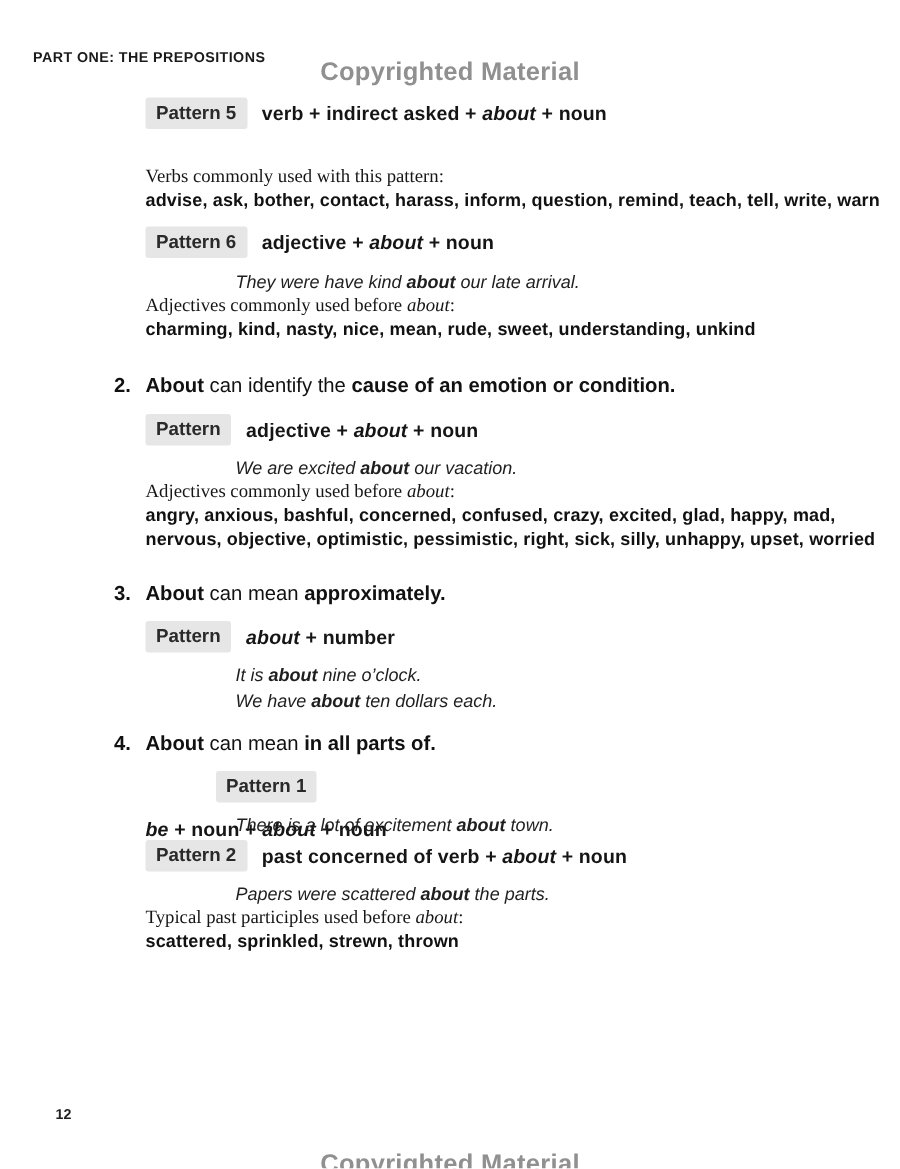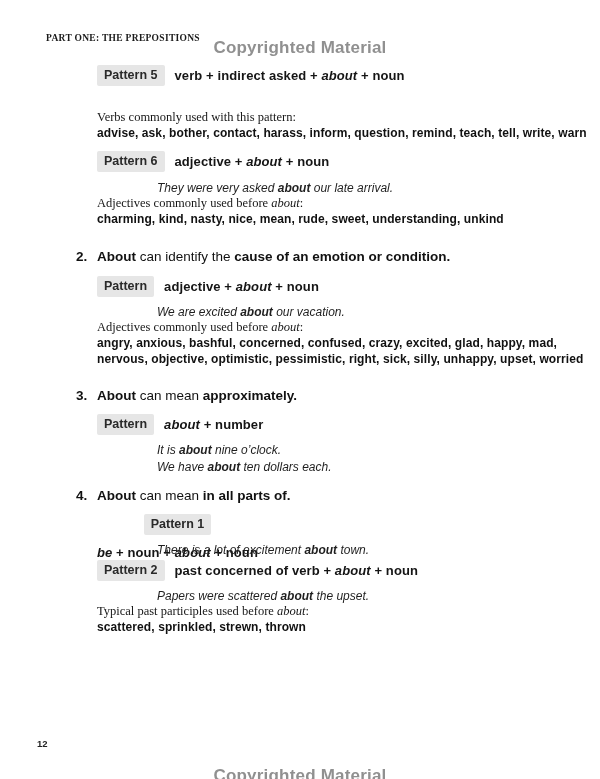--- a/index.html
+++ b/index.html
@@ -21,24 +21,23 @@
     position:absolute;left:0;width:600px;
     text-align:center;
     font-size:17px;font-weight:700;
     color:var(--gray);
     letter-spacing:0.2px;
     margin-top:22px;
   }
   .copyright.top{top:16px;}
   .copyright.bottom{top:744px;}
   .part-header{
-    position:absolute;top:33px;left:46px;
+    position:absolute;top:33px;left:22px;
     font-size:9.5px;font-weight:700;
     letter-spacing:0.3px;
-    font-family:Liberation Serif, serif;
   }
   .pattern-row{
     position:absolute;left:97px;
     display:flex;align-items:center;gap:10px;
     white-space:nowrap;
   }
   .pattern-label{
     display:inline-block;
     background:var(--box-bg);
     font-weight:700;font-size:12.5px;
@@ -93,21 +92,21 @@
     <span class="pattern-label">Pattern 5</span>
     <span class="formula"><span class="b">verb + indirect asked + </span><span class="bi">about</span><span class="b"> + noun</span></span>
   </div>
   <div class="note" style="top:110px;">Verbs commonly used with this pattern:</div>
   <div class="word-list" style="top:126px;">advise, ask, bother, contact, harass, inform, question, remind, teach, tell, write, warn</div>
 
   <div class="pattern-row" style="top:151px;">
     <span class="pattern-label">Pattern 6</span>
     <span class="formula"><span class="b">adjective + </span><span class="bi">about</span><span class="b"> + noun</span></span>
   </div>
-  <div class="example" style="top:181px;"><span>They were very asked </span><span class="b">about</span><span> our late arrival.</span></div>
+  <div class="example" style="top:181px;"><span>They were have kind </span><span class="b">about</span><span> our late arrival.</span></div>
   <div class="note" style="top:196px;"><span>Adjectives commonly used before </span><span class="i">about</span><span>:</span></div>
   <div class="word-list" style="top:212px;">charming, kind, nasty, nice, mean, rude, sweet, understanding, unkind</div>
 
   <div class="heading" style="top:249px;">
     <span class="num">2.</span>
     <span><span class="b">About</span><span class="r"> can identify the </span><span class="b">cause of an emotion or condition.</span></span>
   </div>
   <div class="pattern-row" style="top:276px;">
     <span class="pattern-label">Pattern</span>
     <span class="formula"><span class="b">adjective + </span><span class="bi">about</span><span class="b"> + noun</span></span>
@@ -134,20 +133,20 @@
   </div>
   <div class="pattern-row" style="top:514px;flex-direction:column;">
     <span class="pattern-label">Pattern 1</span>
     <span class="formula"><span class="bi">be</span><span class="b"> + noun + </span><span class="bi">about</span><span class="b"> + noun</span></span>
   </div>
   <div class="example" style="top:543px;"><span>There is a lot of excitement </span><span class="b">about</span><span> town.</span></div>
   <div class="pattern-row" style="top:560px;">
     <span class="pattern-label">Pattern 2</span>
     <span class="formula"><span class="b">past concerned of verb + </span><span class="bi">about</span><span class="b"> + noun</span></span>
   </div>
-  <div class="example" style="top:589px;"><span>Papers were scattered </span><span class="b">about</span><span> the upset.</span></div>
+  <div class="example" style="top:589px;"><span>Papers were scattered </span><span class="b">about</span><span> the parts.</span></div>
   <div class="note" style="top:604px;"><span>Typical past participles used before </span><span class="i">about</span><span>:</span></div>
   <div class="word-list" style="top:620px;">scattered, sprinkled, strewn, thrown</div>
 
   <div class="page-number">12</div>
   <div class="copyright bottom">Copyrighted Material</div>
 
 </div>
 
 </body></html>

